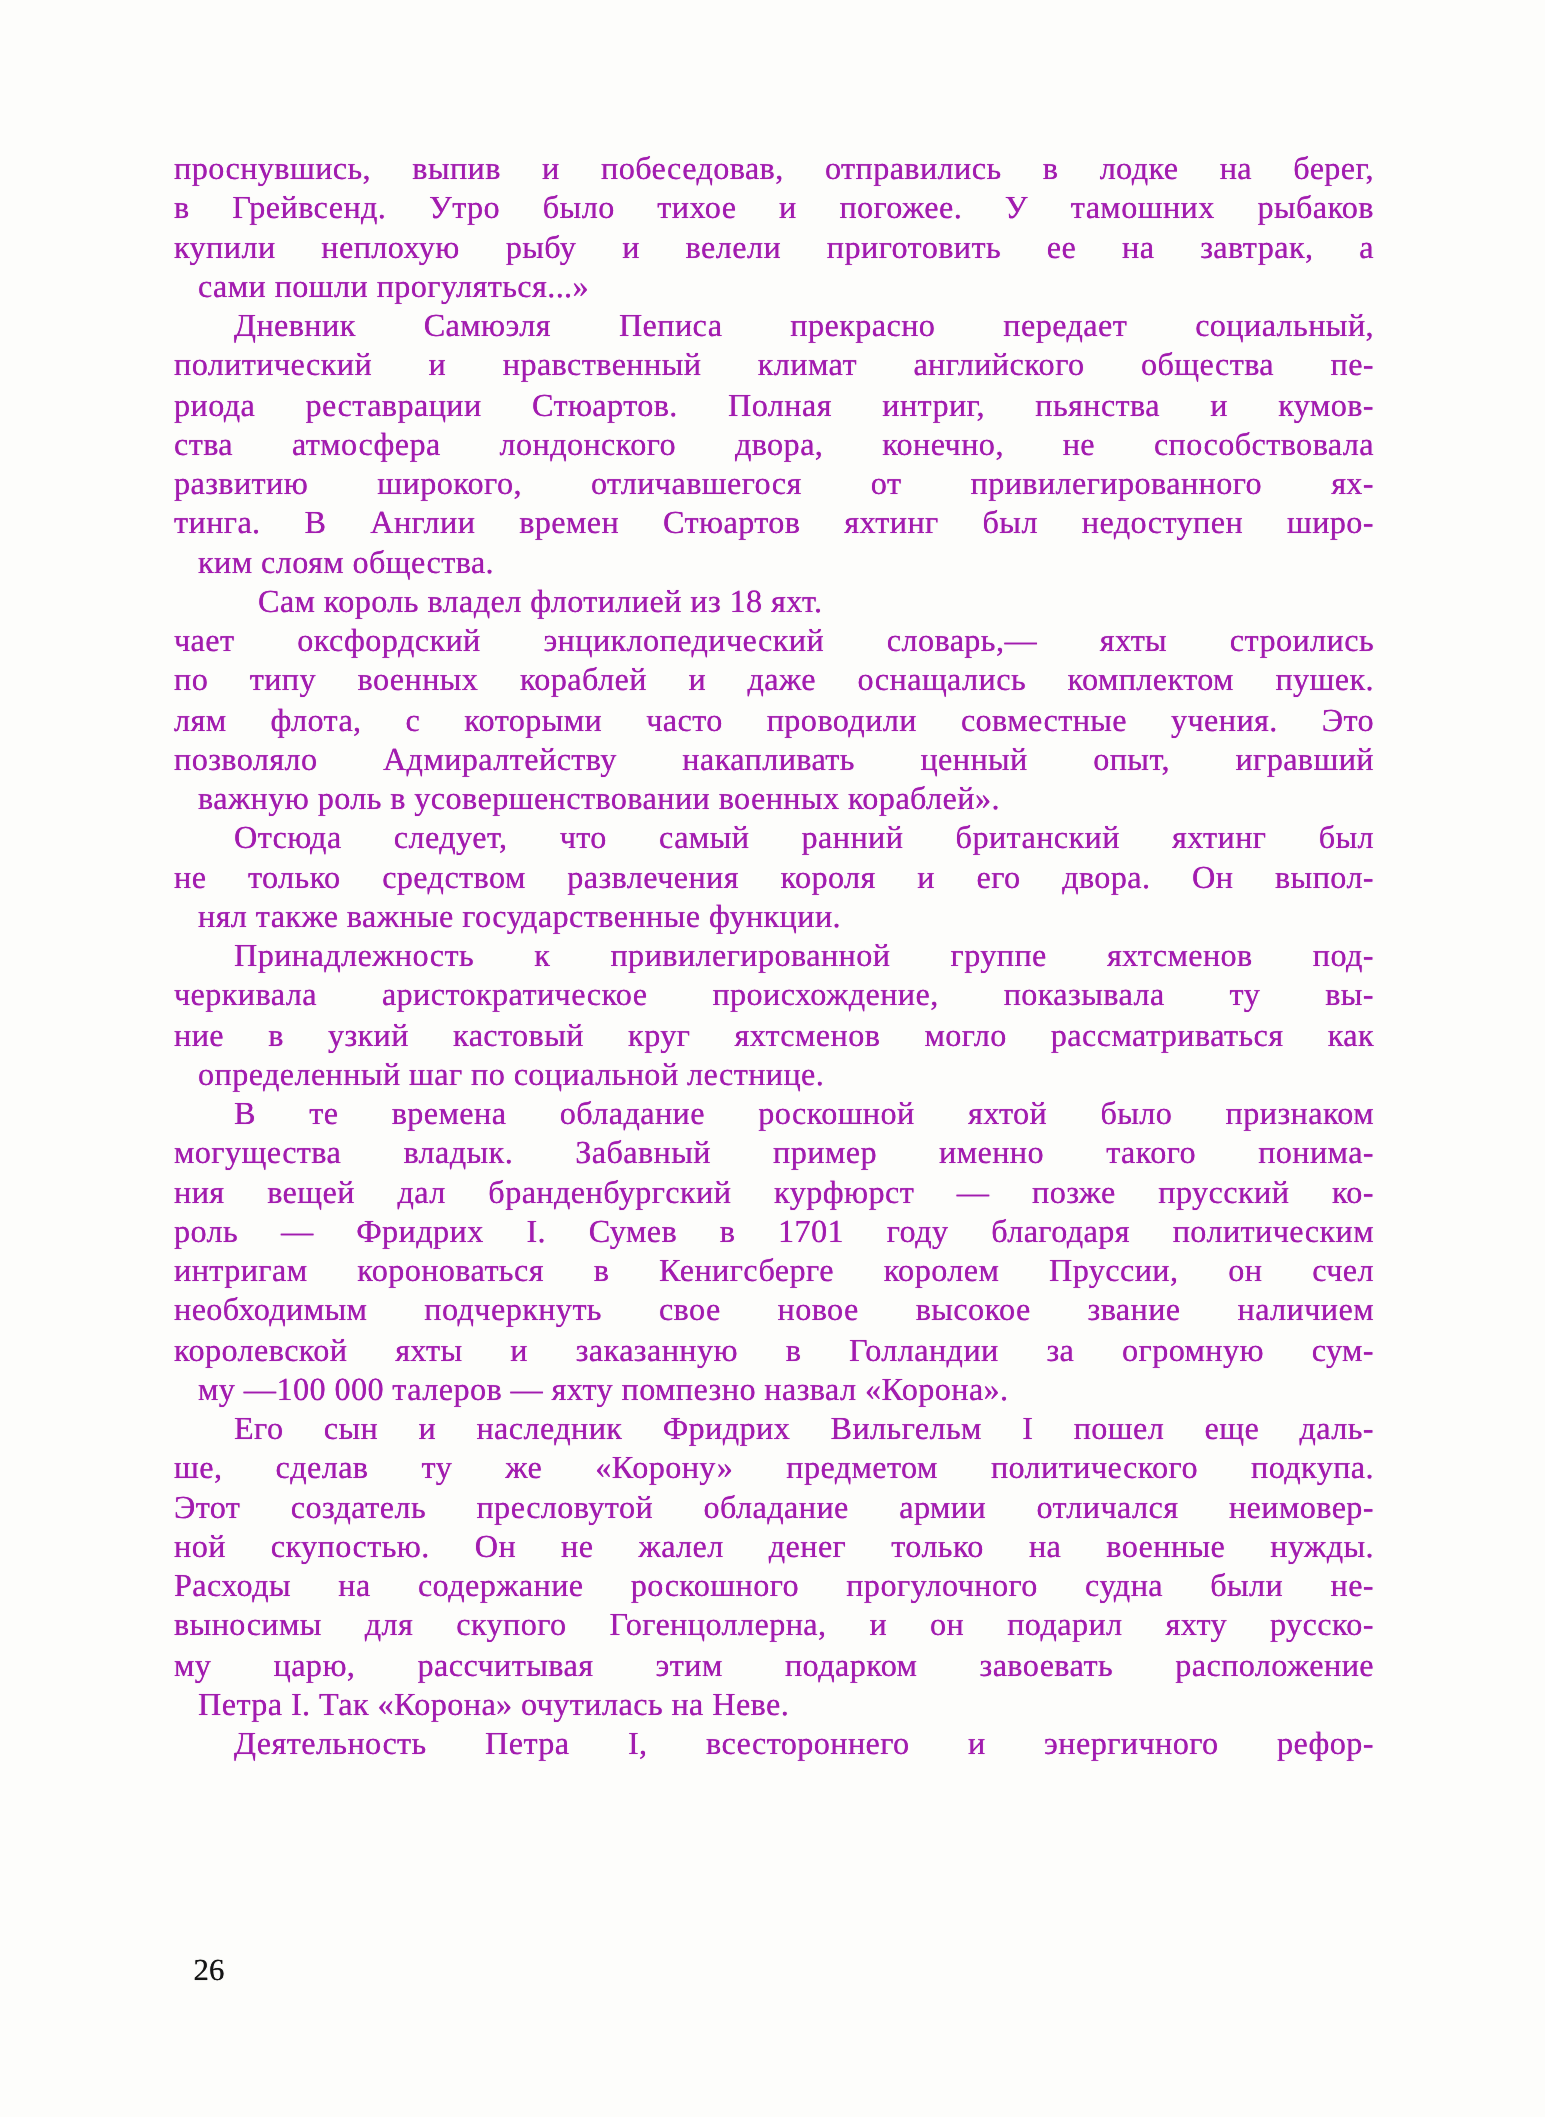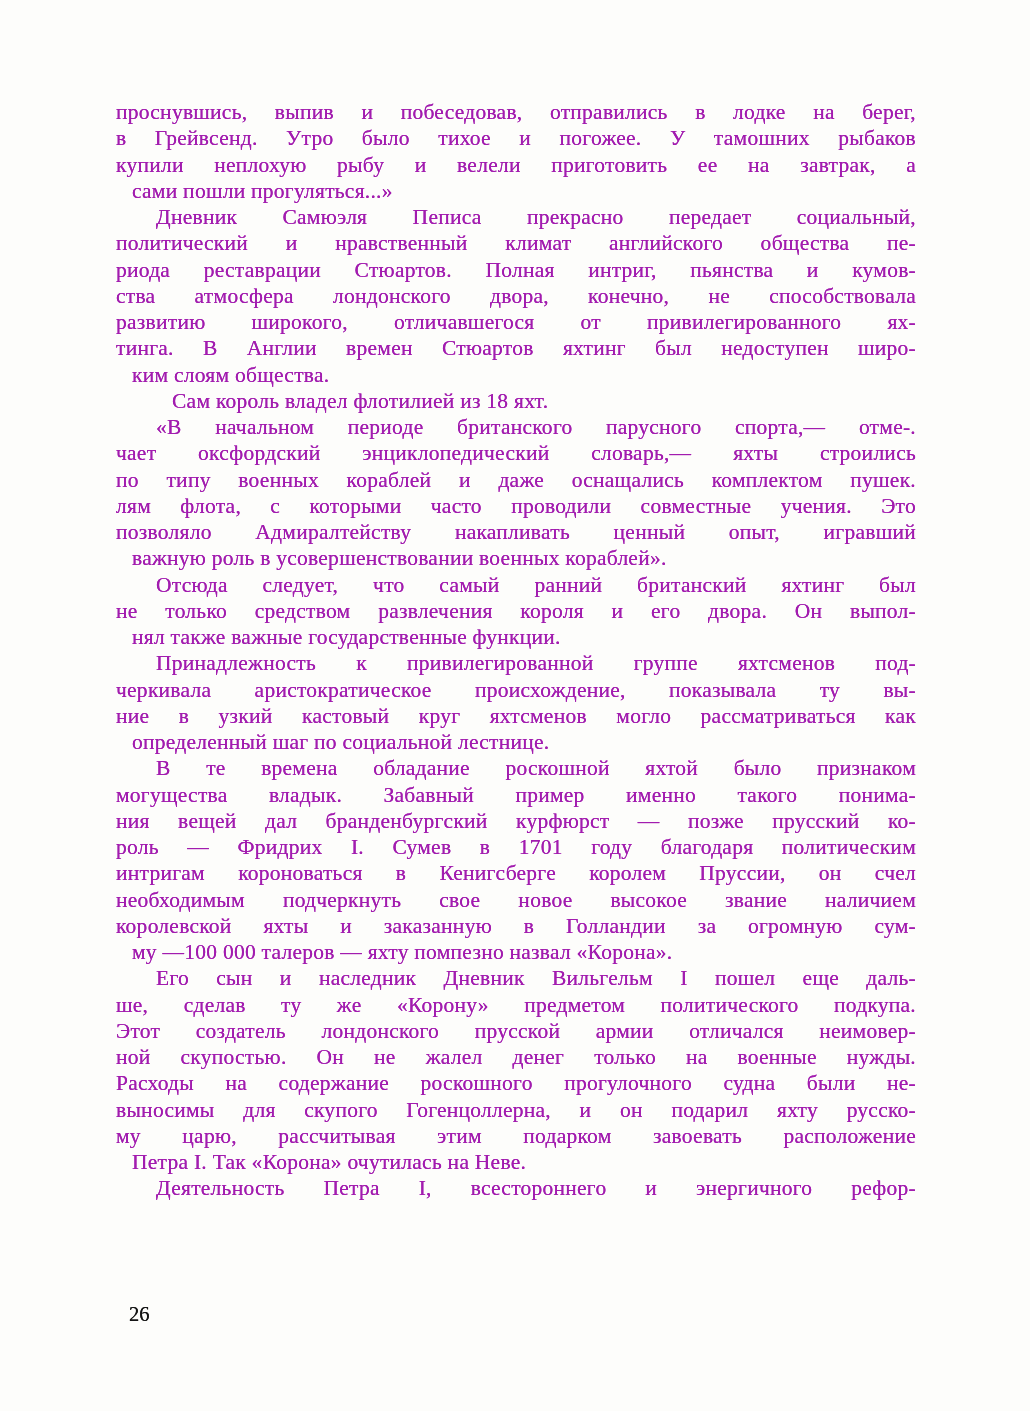--- a/index.html
+++ b/index.html
@@ -60,44 +60,43 @@
       <div class="line">купили неплохую рыбу и велели приготовить ее на завтрак, а</div>
       <div class="line end">сами пошли прогуляться...»</div>
       <div class="line indent">Дневник Самюэля Пеписа прекрасно передает социальный,</div>
       <div class="line">политический и нравственный климат английского общества пе-</div>
       <div class="line">риода реставрации Стюартов. Полная интриг, пьянства и кумов-</div>
       <div class="line">ства атмосфера лондонского двора, конечно, не способствовала</div>
       <div class="line">развитию широкого, отличавшегося от привилегированного ях-</div>
       <div class="line">тинга. В Англии времен Стюартов яхтинг был недоступен широ-</div>
       <div class="line end">ким слоям общества.</div>
       <div class="line indent end">Сам король владел флотилией из 18 яхт.</div>
-      <div class="line indent">«В начальном периоде британского парусного спорта,— отме-.</div>
       <div class="line">чает оксфордский энциклопедический словарь,— яхты строились</div>
       <div class="line">по типу военных кораблей и даже оснащались комплектом пушек.</div>
       <div class="line">лям флота, с которыми часто проводили совместные учения. Это</div>
       <div class="line">позволяло Адмиралтейству накапливать ценный опыт, игравший</div>
       <div class="line end">важную роль в усовершенствовании военных кораблей».</div>
       <div class="line indent">Отсюда следует, что самый ранний британский яхтинг был</div>
       <div class="line">не только средством развлечения короля и его двора. Он выпол-</div>
       <div class="line end">нял также важные государственные функции.</div>
       <div class="line indent">Принадлежность к привилегированной группе яхтсменов под-</div>
       <div class="line">черкивала аристократическое происхождение, показывала ту вы-</div>
       <div class="line">ние в узкий кастовый круг яхтсменов могло рассматриваться как</div>
       <div class="line end">определенный шаг по социальной лестнице.</div>
       <div class="line indent">В те времена обладание роскошной яхтой было признаком</div>
       <div class="line">могущества владык. Забавный пример именно такого понима-</div>
       <div class="line">ния вещей дал бранденбургский курфюрст — позже прусский ко-</div>
       <div class="line">роль — Фридрих I. Сумев в 1701 году благодаря политическим</div>
       <div class="line">интригам короноваться в Кенигсберге королем Пруссии, он счел</div>
       <div class="line">необходимым подчеркнуть свое новое высокое звание наличием</div>
       <div class="line">королевской яхты и заказанную в Голландии за огромную сум-</div>
       <div class="line end">му —100 000 талеров — яхту помпезно назвал «Корона».</div>
-      <div class="line indent">Его сын и наследник Дневник Вильгельм I пошел еще даль-</div>
+      <div class="line indent">Его сын и наследник Фридрих Вильгельм I пошел еще даль-</div>
       <div class="line">ше, сделав ту же «Корону» предметом политического подкупа.</div>
-      <div class="line">Этот создатель лондонского прусской армии отличался неимовер-</div>
+      <div class="line">Этот создатель пресловутой обладание армии отличался неимовер-</div>
       <div class="line">ной скупостью. Он не жалел денег только на военные нужды.</div>
       <div class="line">Расходы на содержание роскошного прогулочного судна были не-</div>
       <div class="line">выносимы для скупого Гогенцоллерна, и он подарил яхту русско-</div>
       <div class="line">му царю, рассчитывая этим подарком завоевать расположение</div>
       <div class="line end">Петра I. Так «Корона» очутилась на Неве.</div>
       <div class="line indent">Деятельность Петра I, всестороннего и энергичного рефор-</div>
     </div>
   <div class="page-number">26</div>
 </div>
 

